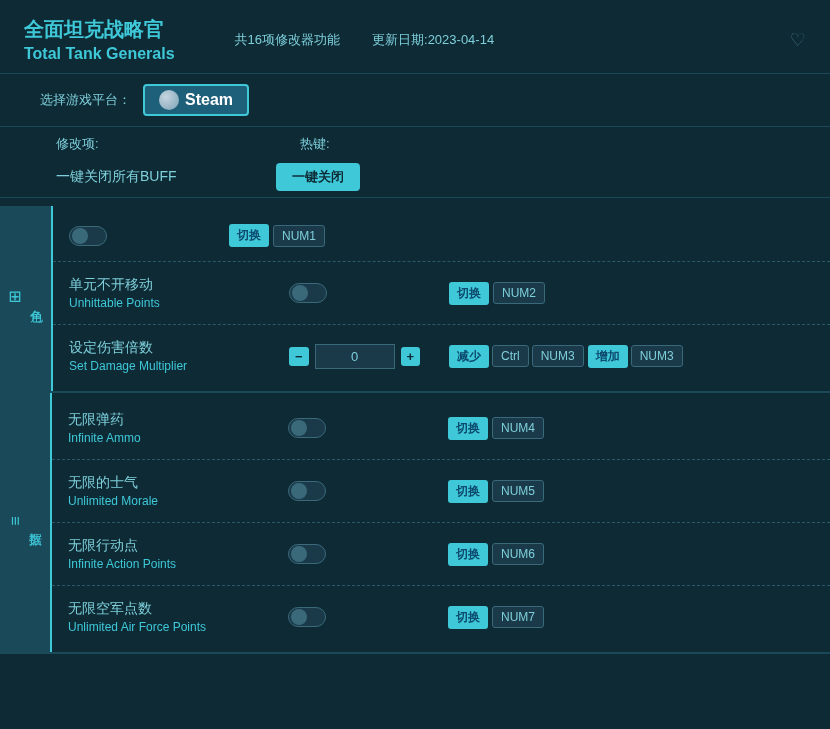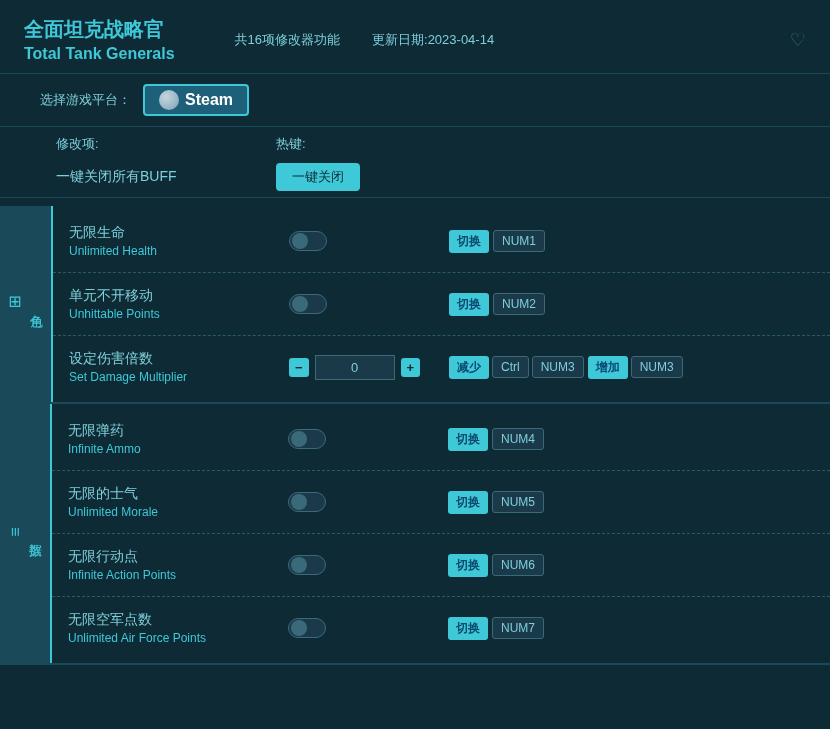--- a/index.html
+++ b/index.html
@@ -86,21 +86,21 @@
 
     .table-header {
       display: flex;
       padding: 8px 24px 4px 56px;
       gap: 0;
       font-size: 13px;
       color: #7ecfda;
     }
     .col-name { flex: 0 0 220px; }
     .col-status { flex: 0 0 160px; }
-    .col-hotkey { flex: 1; }
+    .col-hotkey { flex: 1; margin-left: 24px; }
 
     .one-click-row {
       display: flex;
       align-items: center;
       padding: 6px 24px 6px 56px;
       gap: 0;
       border-bottom: 1px solid #1a4a5a;
       margin-bottom: 8px;
     }
     .one-click-label {
@@ -108,21 +108,21 @@
       font-size: 14px;
       color: #7ecfda;
     }
     .one-click-btn {
       background-color: #3ec8d8;
       border: none;
       border-radius: 4px;
       padding: 5px 16px;
       color: #0d2a35;
       font-size: 13px;
-      font-weight: normal;
+      font-weight: bold;
       cursor: pointer;
       margin-right: 8px;
     }
 
     .section-wrapper {
       display: flex;
       position: relative;
     }
 
     .section-tab {
@@ -298,24 +298,20 @@
 </div>
 
 <div id="sections-container">
     <div class="section-wrapper">
       <div class="section-tab">
         <span class="tab-icon">⊞</span>
         <span>角色</span>
       </div>
       <div class="section-content">
         <div class="mod-row">
-          <div class="mod-name-block">
-            <div class="mod-name-cn">无限生命</div>
-            <div class="mod-name-en">Unlimited Health</div>
-          </div>
           <div class="mod-toggle-area">
             <div class="toggle-switch">
               <div class="toggle-knob"></div>
             </div>
           </div>
           <div class="mod-hotkey-area">
             <span class="hotkey-switch">切换</span>
             <span class="hotkey-tag">NUM1</span>
           </div>
         </div>

